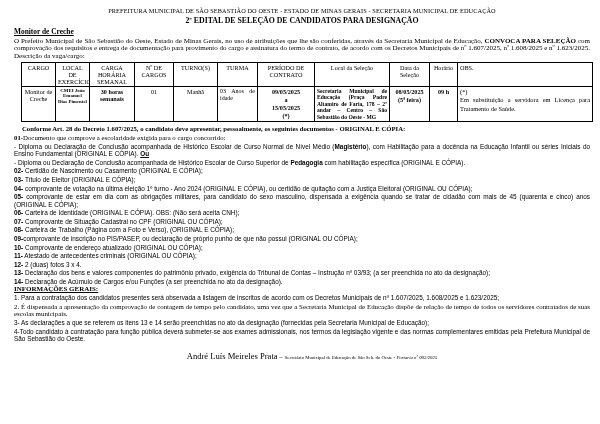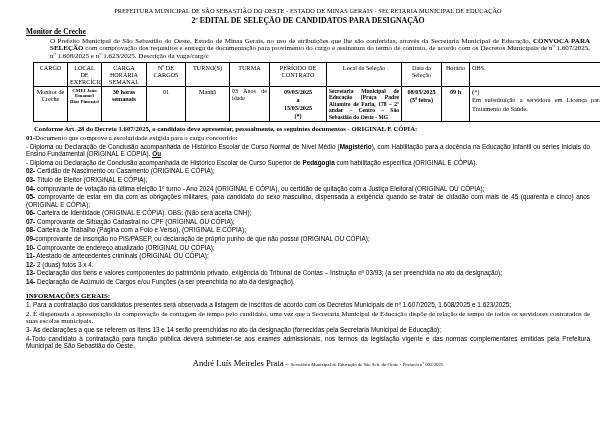--- a/index.html
+++ b/index.html
@@ -1,26 +1,26 @@
 <!DOCTYPE html>
 <html><head>
 <meta charset="utf-8">
 <style>
   * { margin: 0; padding: 0; box-sizing: border-box; }
   html, body { width: 600px; height: 424px; background: #ffffff; overflow: hidden; }
   body { font-family: "Liberation Serif", serif; color: #000; }
-  .page { width: 600px; height: 312px; padding: 7px 10px 0 26px; }
+  .page { width: 600px; height: 312px; padding: 7px 10px 0 14px; }
 
   
   .hdr-line1 { text-align: center; font-size: 6.3px; letter-spacing: .1px; }
   .hdr-line2 { text-align: center; font-size: 7.8px; font-weight: bold; margin-top: 1.5px; }
   .position-title { font-size: 7.4px; font-weight: bold; text-decoration: underline; margin-top: 2.5px; }
 
   
-  .intro { font-size: 7px; line-height: 7.5px; text-align: justify; margin-top: 1.5px; margin-left: 24px; }
+  .intro { font-size: 7px; line-height: 7.5px; text-align: justify; margin-top: 1.5px; }
   .intro b { font-weight: bold; }
 
   
   table.vaga { border-collapse: collapse; margin-left: 7px; margin-top: 1.5px; table-layout: fixed; width: 571px; }
   table.vaga th, table.vaga td { border: 1px solid #000; vertical-align: top; padding: 1px 2px; overflow: hidden; }
   table.vaga th { font-weight: normal; font-size: 6.2px; line-height: 7px; text-align: center; }
   th.small-hdr { font-size: 5px; line-height: 5.6px; }
   th.wrap-any { overflow-wrap: anywhere; }
   td.c-cargo { font-size: 6.2px; text-align: center; padding-top: 3px; }
   td.c-local { font-size: 4.9px; line-height: 5.6px; font-weight: bold; text-align: center; padding-top: 3px; }
@@ -36,21 +36,21 @@
 
   
   .docs { margin-top: 2.5px; }
   .doc-heading { font-size: 6.7px; font-weight: bold; padding-left: 8px; line-height: 8px; }
   .doc-item { font-size: 6.4px; line-height: 7.4px; margin-top: 1.2px; font-family: "Liberation Sans", sans-serif; text-align: justify; }
   .doc-item.serif { font-family: "Liberation Serif", serif; font-size: 6.8px; }
   .doc-item b.num { font-weight: bold; }
   .ou { font-weight: bold; text-decoration: underline; }
 
   
-  .info-heading { font-size: 7px; font-weight: bold; text-decoration: underline; margin-top: 7px; }
+  .info-heading { font-size: 7px; font-weight: bold; text-decoration: underline; margin-top: 0; }
   .info-item { font-size: 6.4px; line-height: 7.4px; margin-top: 1.2px; font-family: "Liberation Sans", sans-serif; text-align: justify; }
   .info-item.serif { font-family: "Liberation Serif", serif; font-size: 6.9px; }
 
   
   .signature { text-align: center; margin-top: 3px; padding-left: 20px; }
   .sig-name { font-size: 8.6px; font-family: Liberation Serif, serif; }
   .sig-sep { font-size: 7px; }
   .sig-title { font-size: 4.8px; }
   .sig-portaria { font-size: 4.8px; font-style: italic; }
 </style>

